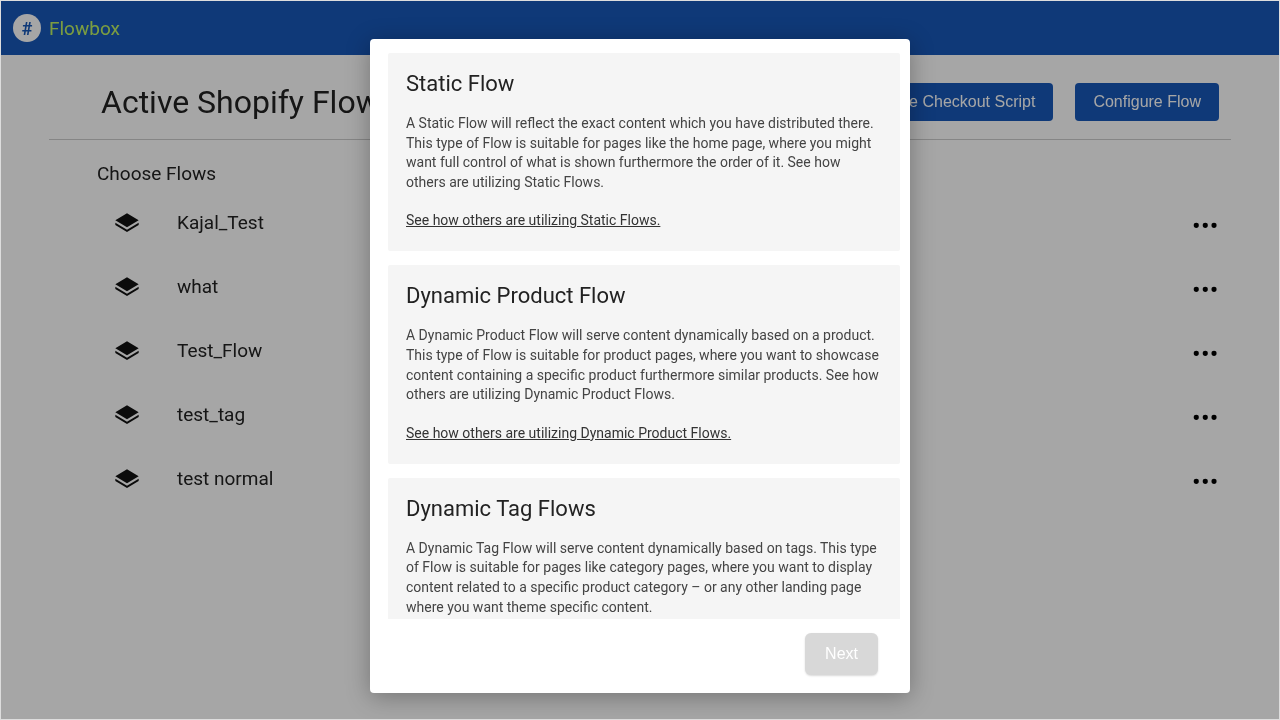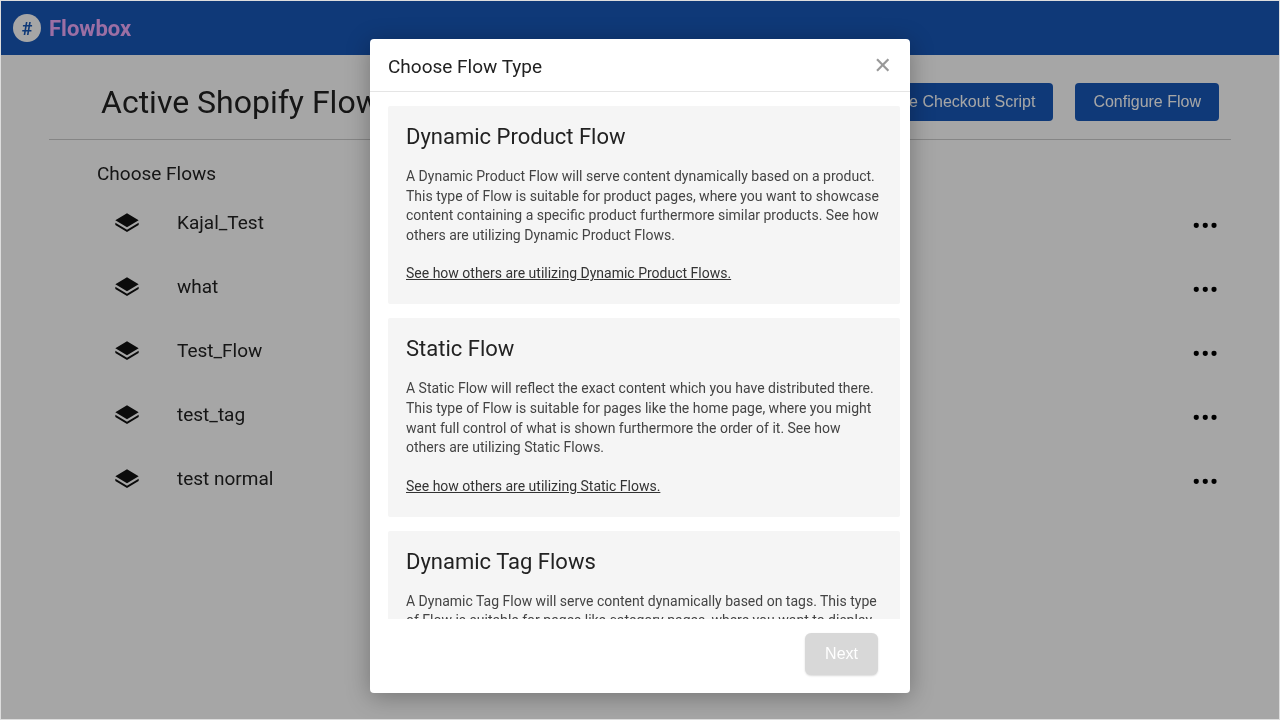--- a/index.html
+++ b/index.html
@@ -1,21 +1,21 @@
 <!DOCTYPE html>
 <html><head>
 <meta charset="utf-8">
 <style>
 * { box-sizing: border-box; margin: 0; padding: 0; }
 body { font-family: -apple-system, BlinkMacSystemFont, "Segoe UI", Roboto, Helvetica, Arial, sans-serif; background: #fff; width: 1280px; height: 720px; overflow: hidden; position: relative; border: 1px solid #ddd; }
 
 .topbar { background: #1858b8; height: 54px; display: flex; align-items: center; padding: 0 12px; }
 .logo-wrap { display: flex; align-items: center; gap: 8px; }
 .logo-badge { width: 28px; height: 28px; border-radius: 50%; background: #fff; display: flex; align-items: center; justify-content: center; color: #1858b8; font-weight: 700; font-size: 18px; }
-.logo-text { color: #f0abfc; font-size: 22px; font-weight: 700; }
+.logo-text { color: #bef264; font-size: 19px; font-weight: 400; }
 
 .page-head { display: flex; justify-content: space-between; align-items: center; padding: 28px 60px 18px 100px; }
 .page-title { font-size: 32px; font-weight: 400; color: #222; }
 .head-btns { display: flex; gap: 22px; }
 .btn-primary { background: #1858b8; color: #fff; border: none; border-radius: 4px; padding: 10px 18px; font-size: 16px; cursor: pointer; }
 
 .divider { height: 1px; background: #ccc; margin: 0 48px; }
 
 .section-title { font-size: 19px; font-weight: 400; color: #222; padding: 22px 0 8px 96px; }
 .flow-row { display: flex; align-items: center; justify-content: space-between; padding: 18px 60px 18px 112px; }
@@ -106,34 +106,30 @@
             <path d="M12 2 2 8l10 6 10-6-10-6zm0 14L2 10v2l10 6 10-6v-2l-10 6z" fill="#111"></path>
           </svg></div>
       <div class="flow-name">test normal</div>
     </div>
     <div class="kebab">•••</div>
   </div>
 </div>
 
 <div class="overlay">
   <div class="modal">
-    <div class="modal-head">
-      <div class="modal-title">Choose Flow Type</div>
-      <button class="close-x">✕</button>
-    </div>
     <div class="modal-body">
+      <div class="card">
+        <div class="card-title">Static Flow</div>
+        <div class="card-text">A Static Flow will reflect the exact content which you have distributed there. This type of Flow is suitable for pages like the home page, where you might want full control of what is shown furthermore the order of it. See how others are utilizing Static Flows.</div>
+        <a class="card-link">See how others are utilizing Static Flows.</a>
+      </div>
       <div class="card">
         <div class="card-title">Dynamic Product Flow</div>
         <div class="card-text">A Dynamic Product Flow will serve content dynamically based on a product. This type of Flow is suitable for product pages, where you want to showcase content containing a specific product furthermore similar products. See how others are utilizing Dynamic Product Flows.</div>
         <a class="card-link">See how others are utilizing Dynamic Product Flows.</a>
-      </div>
-      <div class="card">
-        <div class="card-title">Static Flow</div>
-        <div class="card-text">A Static Flow will reflect the exact content which you have distributed there. This type of Flow is suitable for pages like the home page, where you might want full control of what is shown furthermore the order of it. See how others are utilizing Static Flows.</div>
-        <a class="card-link">See how others are utilizing Static Flows.</a>
       </div>
       <div class="card">
         <div class="card-title">Dynamic Tag Flows</div>
         <div class="card-text">A Dynamic Tag Flow will serve content dynamically based on tags. This type of Flow is suitable for pages like category pages, where you want to display content related to a specific product category – or any other landing page where you want theme specific content.</div>
       </div>
     </div>
     <div class="modal-foot">
       <button class="btn-next">Next</button>
     </div>
   </div>

